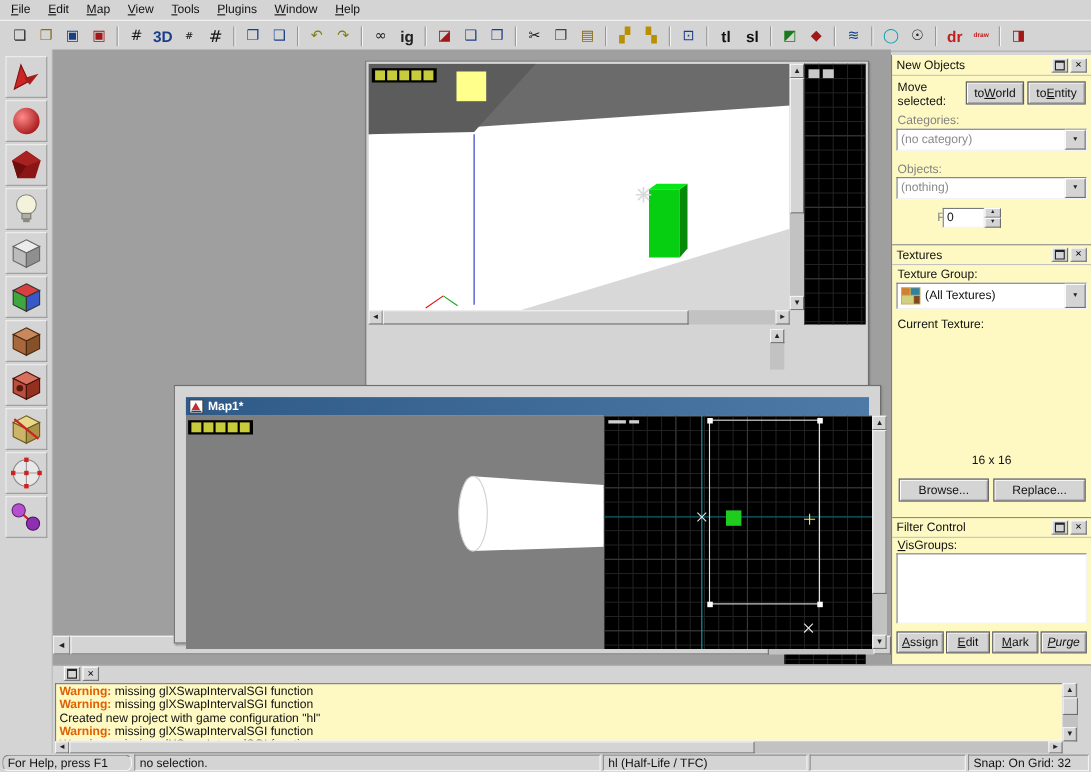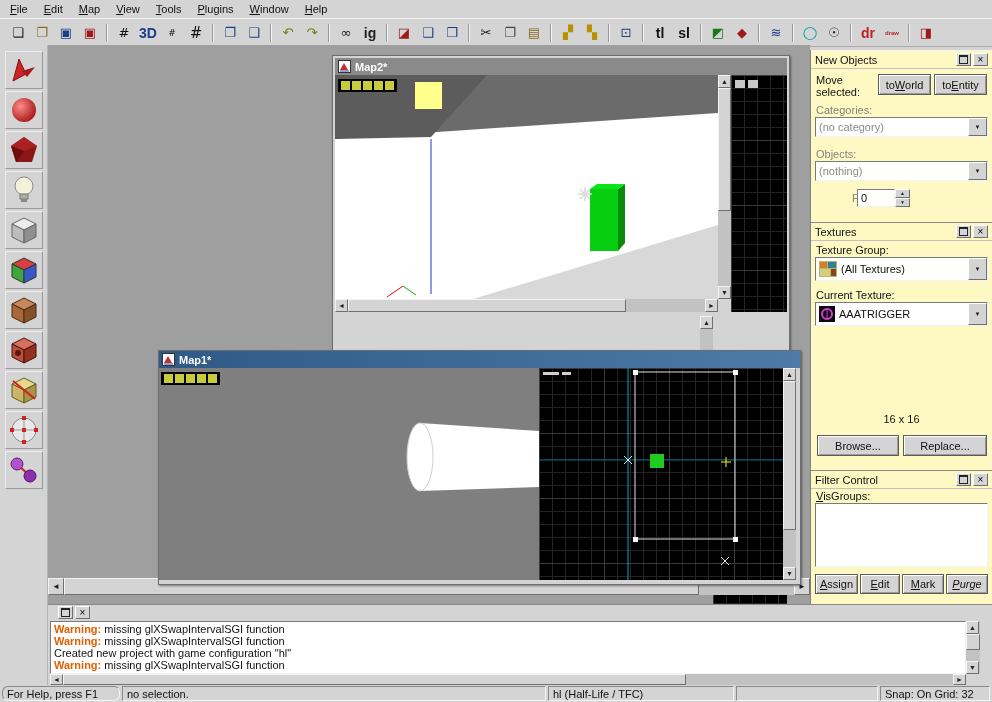--- a/index.html
+++ b/index.html
@@ -94,21 +94,21 @@
   .spincol{position:absolute;display:flex;flex-direction:column;}
   .spincol button{flex:1;width:15px;font-size:5px;line-height:1;padding:0;background:#d4d4d4;
                   border:1px solid;border-color:#fff #6f6f6f #6f6f6f #fff;color:#222;}
   .listbox{position:absolute;background:#fff;border:1px solid;
            border-color:#7a7a7a #f2f2f2 #f2f2f2 #7a7a7a;box-sizing:border-box;}
 
   
   .messages{position:absolute;left:48px;top:604px;width:944px;height:81px;background:#d4d4d4;
             border-top:1px solid #8a8a8a;box-sizing:border-box;}
   .msg-header{height:15px;display:flex;align-items:center;padding:0 4px 0 8px;}
-  .msg-body{position:absolute;left:2px;top:16px;width:916px;height:53px;background:#ffffff;
+  .msg-body{position:absolute;left:2px;top:16px;width:916px;height:53px;background:#fef9c3;
             border:1px solid;border-color:#7a7a7a #f2f2f2 #f2f2f2 #7a7a7a;box-sizing:border-box;
             overflow:hidden;padding:1px 3px;line-height:12px;}
   .warn{color:#e05f00;font-weight:bold;}
 
   
   .statusbar{position:absolute;left:0;top:685px;width:992px;height:17px;display:flex;
              gap:2px;padding:1px 2px;box-sizing:border-box;background:#d4d4d4;}
   .scell{border:1px solid;border-color:#8a8a8a #f4f4f4 #f4f4f4 #8a8a8a;
          padding:0 4px;display:flex;align-items:center;white-space:nowrap;overflow:hidden;}
   .vlabel{position:absolute;background:#c8c8c8;}
@@ -265,28 +265,20 @@
           <line x1="11" y1="12" x2="21" y2="21" stroke="#cc2222" stroke-width="2"></line>
           <circle cx="9" cy="10" r="6" fill="#b44fd0" stroke="#5c2570"></circle>
           <circle cx="22" cy="22" r="6" fill="#8c2fb0" stroke="#4c1560"></circle>
         </svg>
     </button>
   </div>
 
   <div class="mdi">
 
     <div class="win" style="left:284px;top:10px;width:458px;height:300px;padding:2px;box-sizing:border-box;">
-      <div class="titlebar inactive">
-        <svg width="13" height="13">
-            <rect x="0.5" y="0.5" width="12" height="12" fill="#fff" stroke="#333"></rect>
-            <polygon points="2,10 6,3 10,10" fill="#c03030"></polygon>
-            <line x1="2" y1="11" x2="11" y2="11" stroke="#2040a0"></line>
-          </svg>
-        <span>Map2*</span>
-      </div>
       <div class="wincontent" style="width:452px;height:278px;">
 
         <div class="abs" style="left:0;top:0;width:383px;height:224px;">
           <svg width="383" height="224">
             <rect width="383" height="224" fill="#ffffff"></rect>
             <polygon points="0,0 383,0 383,38 0,64" fill="#6b6b6b"></polygon>
             <polygon points="0,0 152,0 96,62 0,64" fill="#5c5c5c"></polygon>
             <polygon points="138,224 383,224 383,150" fill="#d8d8d8"></polygon>
             <rect x="80" y="7" width="27" height="27" fill="#ffff8c"></rect>
             <line x1="96" y1="64" x2="96" y2="219" stroke="#2230c8"></line>
@@ -343,21 +335,21 @@
           </svg>
         </div>
         <div class="sbv abs" style="left:365px;top:241px;width:13px;height:37px;">
           <button class="sbb">▲</button>
           <div class="sbtrack"></div>
         </div>
         <div class="grid2d abs" style="left:378px;top:241px;width:74px;height:37px;"></div>
       </div>
     </div>
 
-    <div class="win" style="left:110px;top:305px;width:643px;height:235px;padding:0;box-sizing:border-box;z-index:2;">
+    <div class="win" style="left:110px;top:305px;width:643px;height:235px;padding:10px;box-sizing:border-box;z-index:2;">
       <div class="titlebar active">
         <svg width="13" height="13">
             <rect x="0.5" y="0.5" width="12" height="12" fill="#fff" stroke="#333"></rect>
             <polygon points="2,10 6,3 10,10" fill="#c03030"></polygon>
             <line x1="2" y1="11" x2="11" y2="11" stroke="#2040a0"></line>
           </svg>
         <span>Map1*</span>
       </div>
       <div class="wincontent" style="width:637px;height:212px;">
 
@@ -460,29 +452,20 @@
             <rect width="18" height="16" fill="#c8b060"></rect>
             <rect x="1" y="1" width="7" height="6" fill="#d08030"></rect>
             <rect x="9" y="1" width="8" height="6" fill="#3080a0"></rect>
             <rect x="1" y="8" width="10" height="7" fill="#d0d080"></rect>
             <rect x="12" y="8" width="5" height="7" fill="#804820"></rect>
           </svg>
         <span class="cval">(All Textures)</span>
         <span class="combo-arrow">▼</span>
       </div>
       <div class="plabel" style="top:66px;">Current Texture:</div>
-      <div class="combo" style="left:4px;top:79px;width:173px;height:24px;">
-        <svg width="16" height="16">
-            <rect width="16" height="16" fill="#0a0a0a"></rect>
-            <circle cx="8" cy="8" r="5" fill="none" stroke="#d040d0" stroke-width="2"></circle>
-            <line x1="8" y1="4" x2="8" y2="12" stroke="#d040d0"></line>
-          </svg>
-        <span class="cval">AAATRIGGER</span>
-        <span class="combo-arrow">▼</span>
-      </div>
       <div class="abs" style="left:0;top:190px;width:181px;text-align:center;">16 x 16</div>
       <button class="btn abs" style="left:6px;top:212px;width:82px;height:21px;text-align:center;">Browse...</button>
       <button class="btn abs" style="left:92px;top:212px;width:84px;height:21px;">Replace...</button>
     </div>
 
     <div class="panel" style="top:420px;height:139px;border-top:1px solid #8a8a8a;">
       <div class="panel-header">
         <span class="panel-title">Filter Control</span>
         <button class="hdr-btn">
             <span class="floatglyph"></span>

